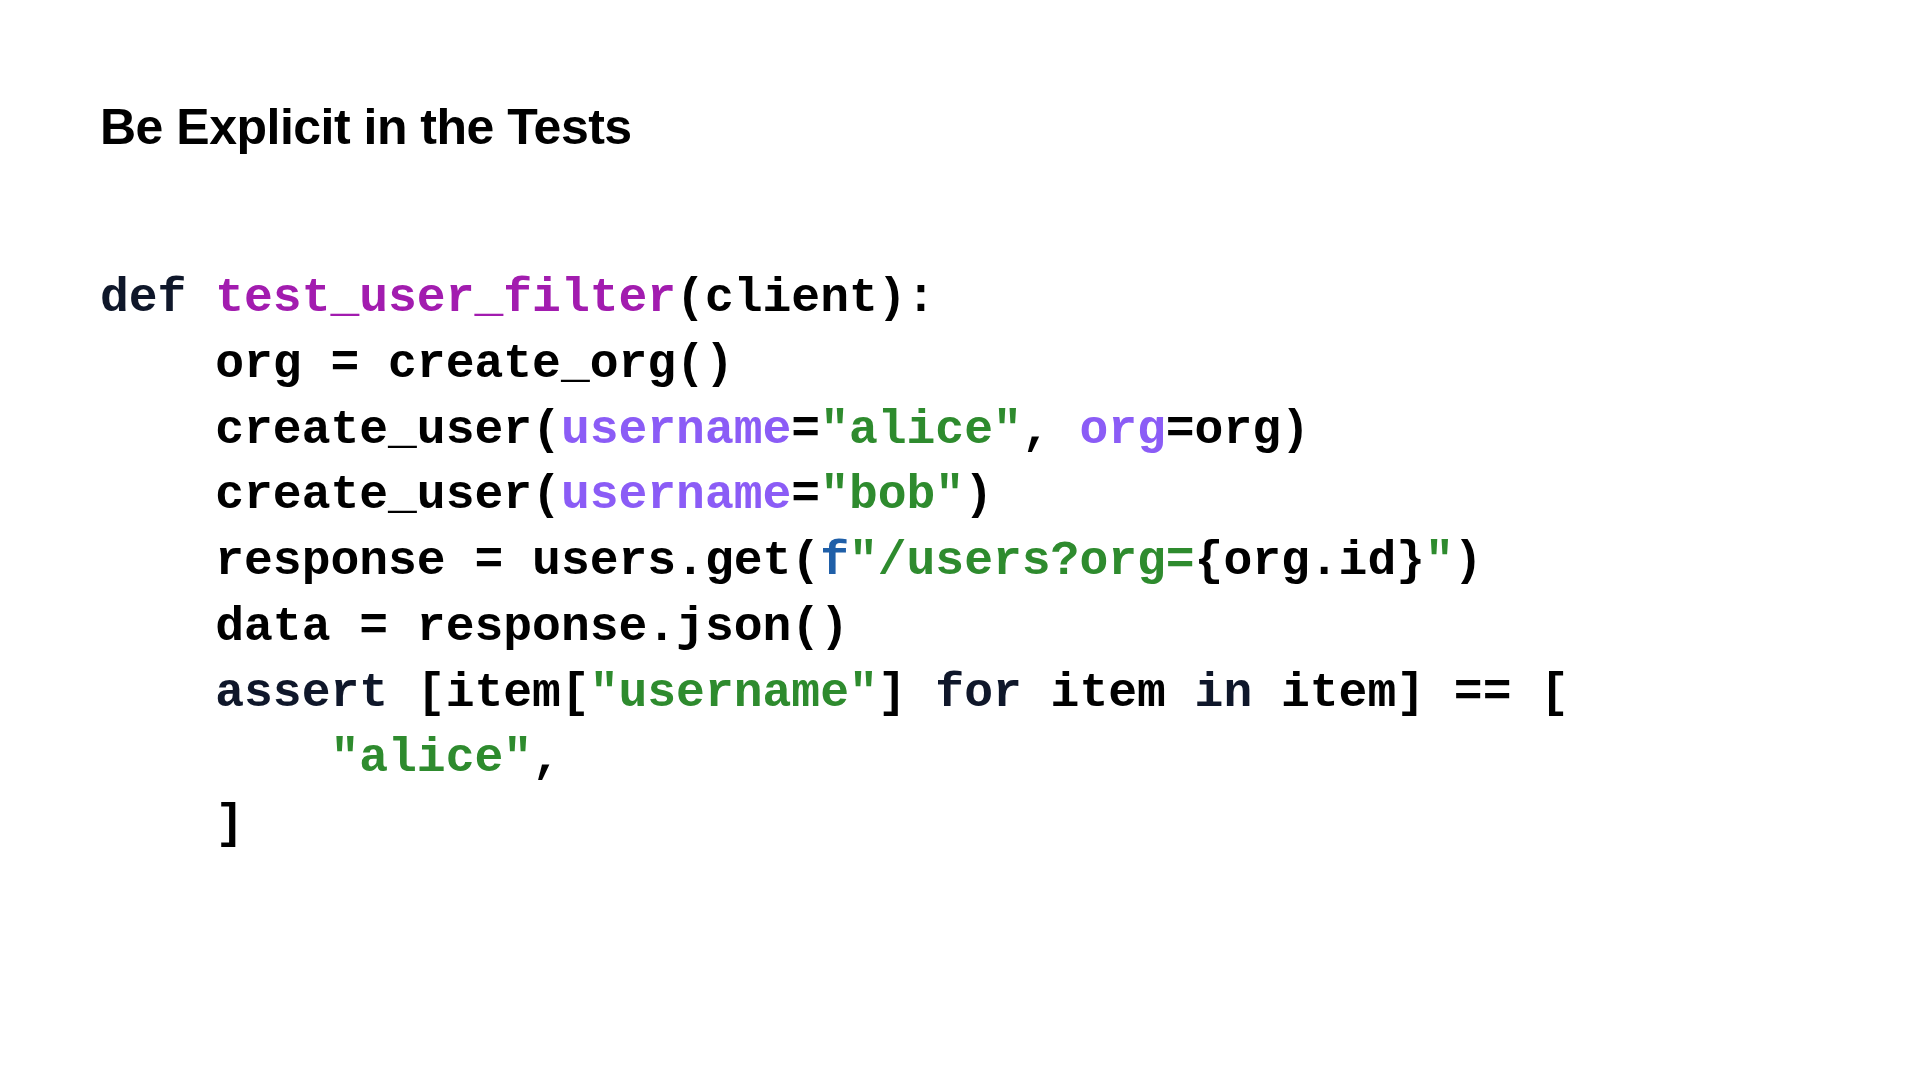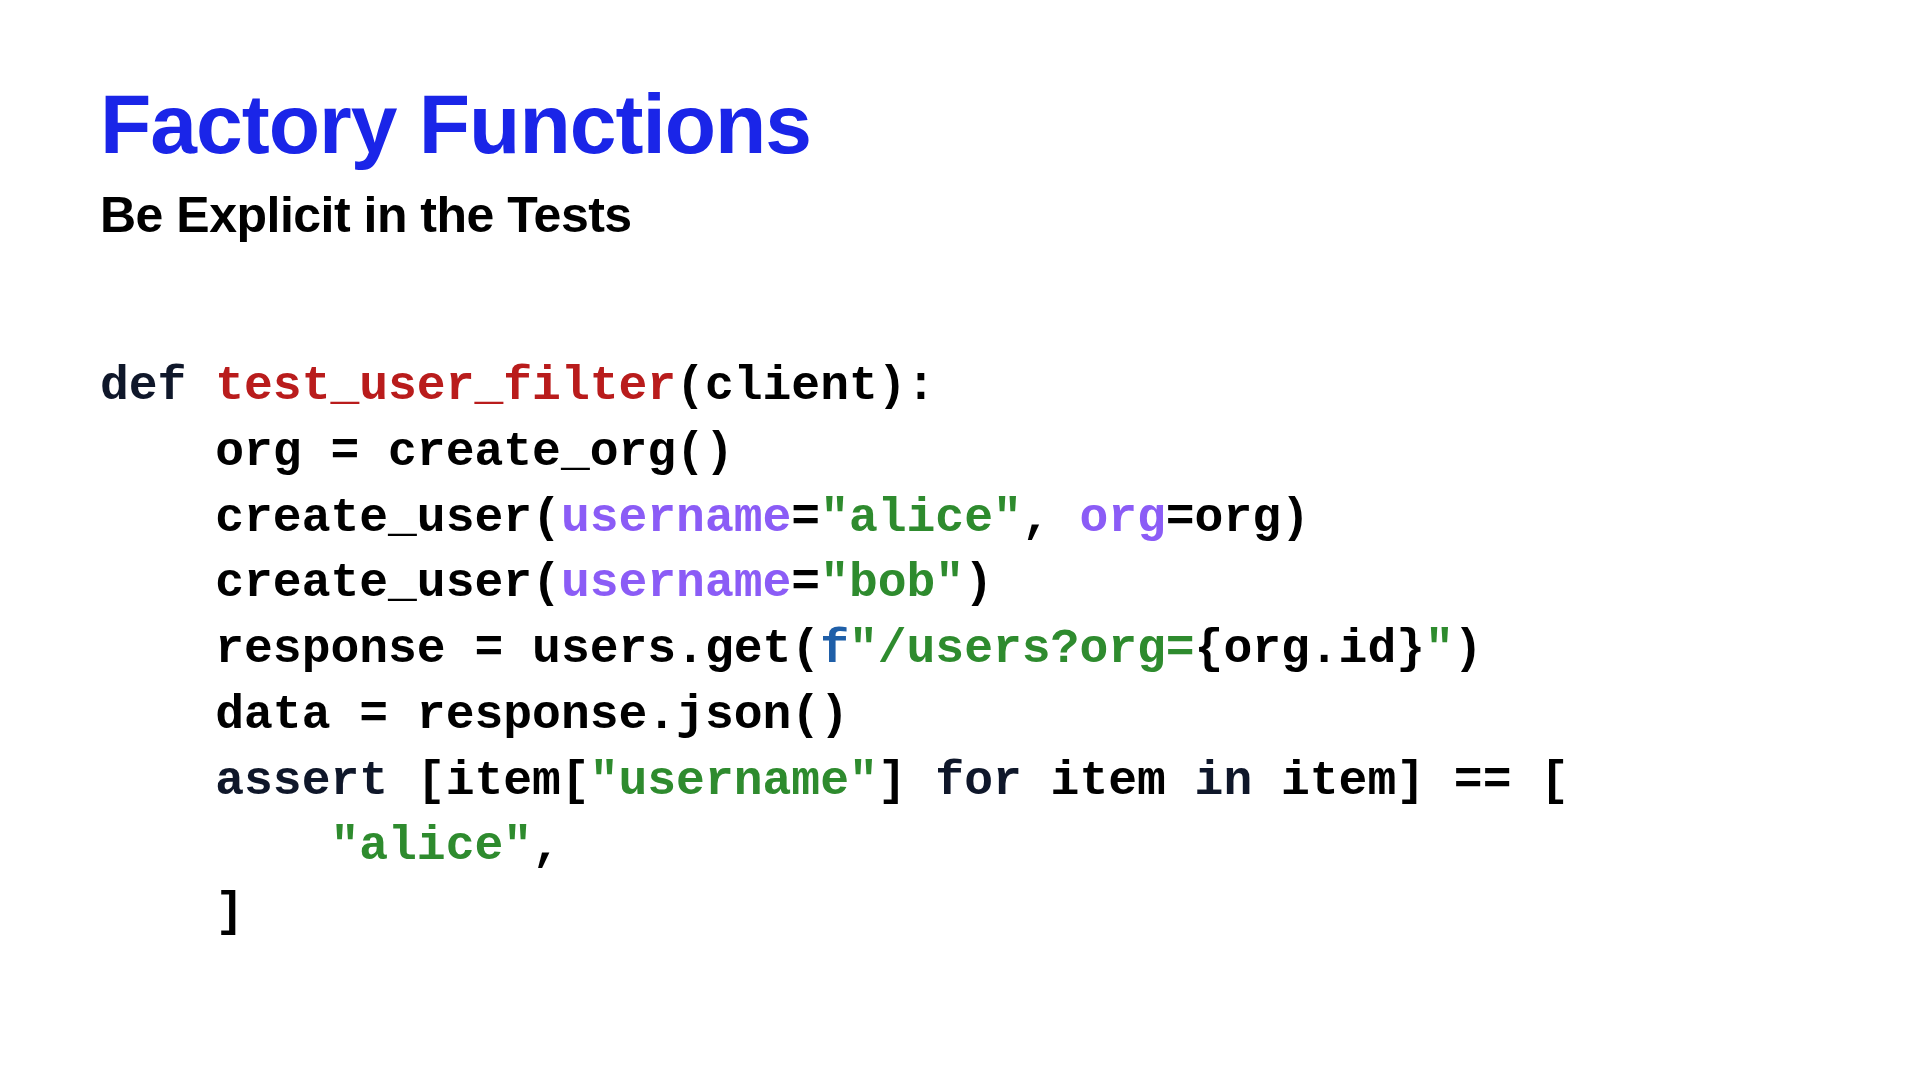--- a/index.html
+++ b/index.html
@@ -35,31 +35,30 @@
     margin-top: 110px;
     font-family: "Courier New", Courier, monospace;
     font-size: 48px;
     font-weight: 600;
     line-height: 1.37;
     white-space: pre;
     color: #000000;
     letter-spacing: 0px;
   }
   .kw { color: #0f172a; }       
-  .fn { color: #b91c1c; }       
+  .fn { color: #a21caf; }       
   .param { color: #8b5cf6; }    
   .str { color: #2e8b2e; }      
   .fprefix { color: #1f5fa8; }  
   .interp { color: #000000; text-align: center; }   
 </style>
 </head>
 <body>
 
 <div class="slide">
-  <div class="title">Factory Functions</div>
   <div class="subtitle">Be Explicit in the Tests</div>
 
   <div class="code"><span class="kw">def</span> <span class="fn">test_user_filter</span><span>(client):</span>
 <span>    org = create_org()</span>
 <span>    create_user(</span><span class="param">username</span><span>=</span><span class="str">"alice"</span><span>, </span><span class="param">org</span><span>=org)</span>
 <span>    create_user(</span><span class="param">username</span><span>=</span><span class="str">"bob"</span><span>)</span>
 <span>    response = users.get(</span><span class="fprefix">f</span><span class="str">"/users?org=</span><span class="interp">{org.id}</span><span class="str">"</span><span>)</span>
 <span>    data = response.json()</span>
 <span>    </span><span class="kw">assert</span><span> [item[</span><span class="str">"username"</span><span>] </span><span class="kw">for</span><span> item </span><span class="kw">in</span><span> item] == [</span>
 <span>        </span><span class="str">"alice"</span><span>,</span>

